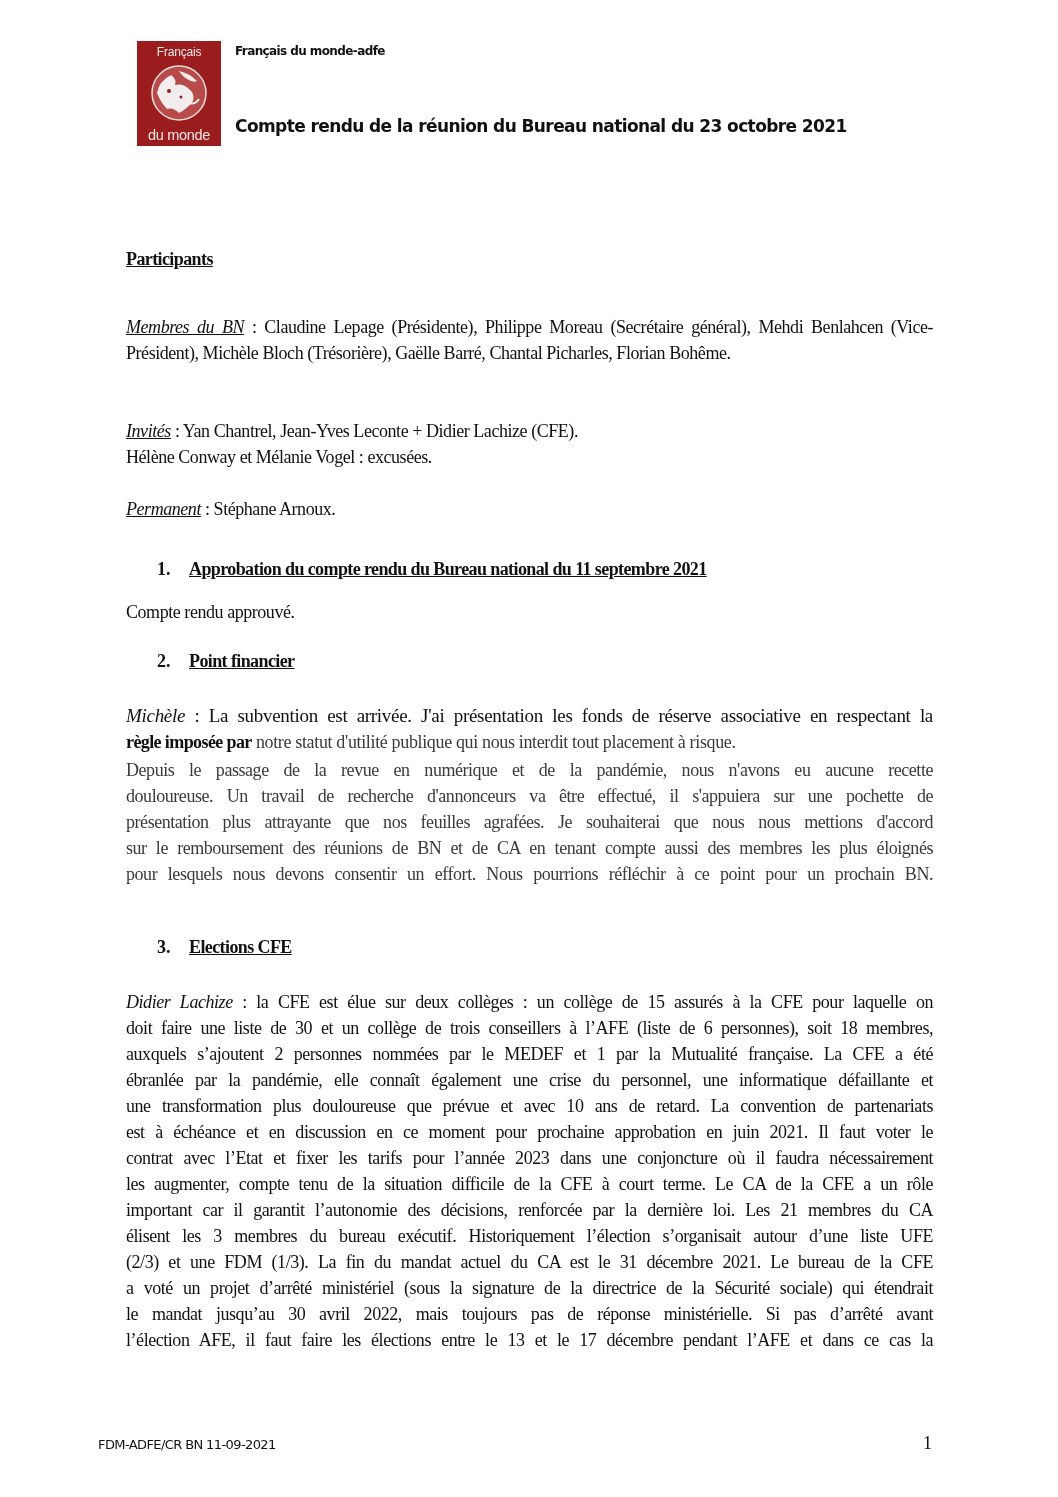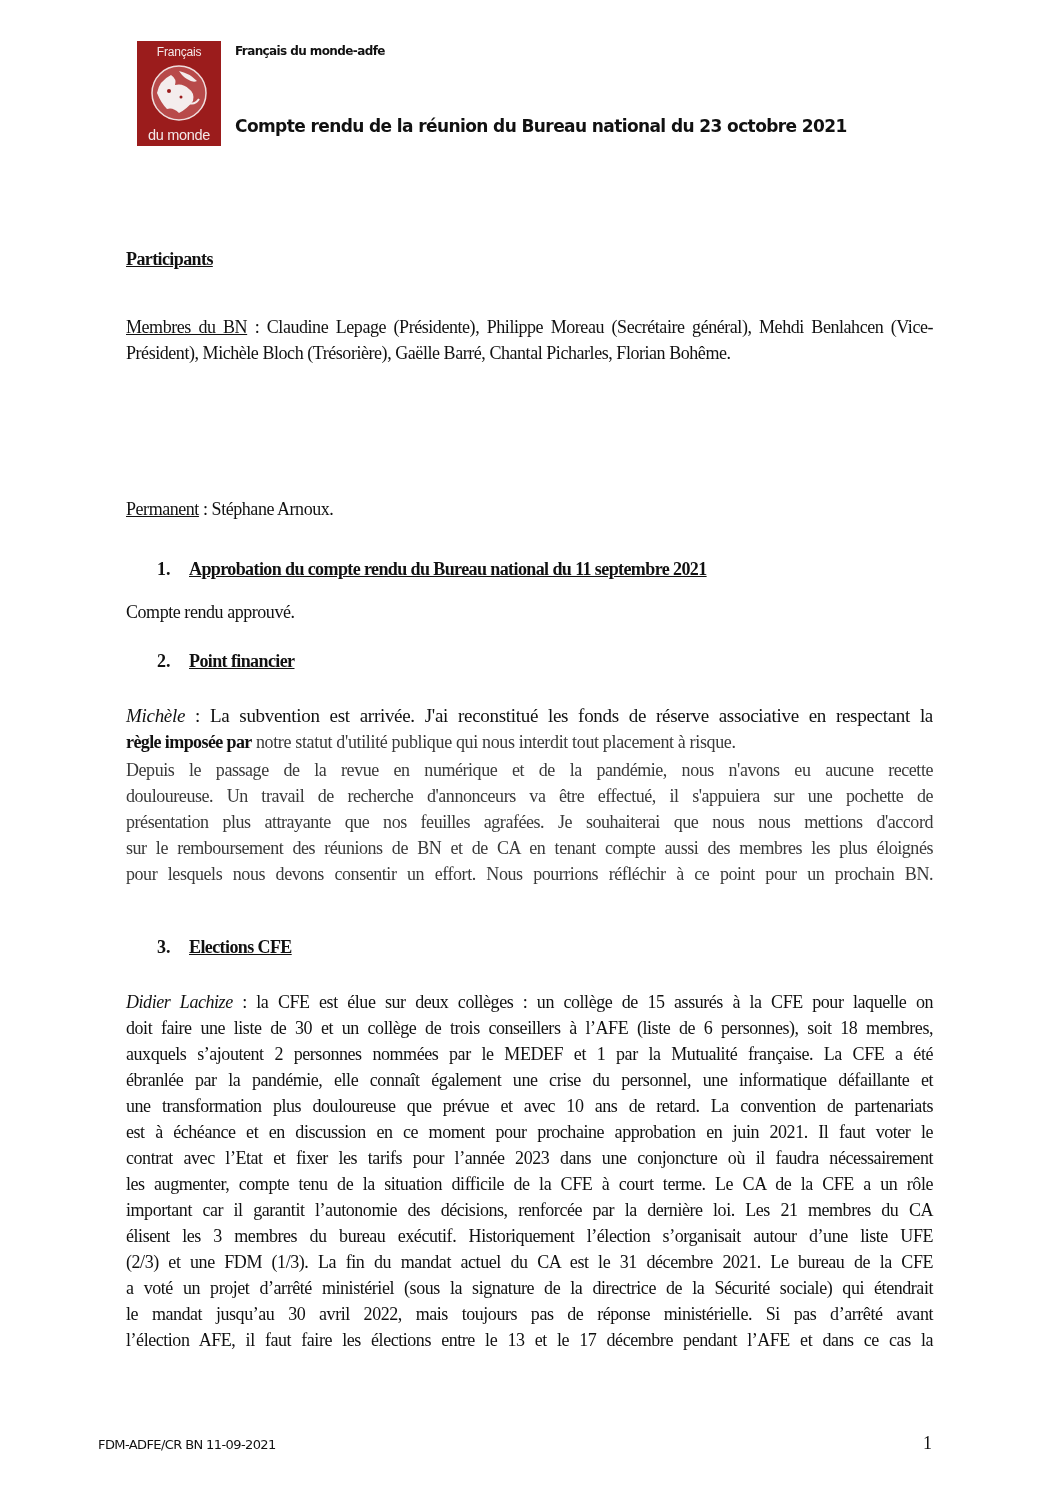--- a/index.html
+++ b/index.html
@@ -27,21 +27,21 @@
       position: absolute; left: 235px; top: 110px; width: 680px;
       font-family: "DejaVu Sans", sans-serif; font-weight: bold; font-size: 17px; line-height: 32px; letter-spacing: -0.6px;
       color: #111;
     }
 
     .body-text {
       position: absolute; left: 126px; width: 807px;
       font-size: 18px; line-height: 26px; text-align: justify; letter-spacing: -0.45px;
       color: #111;
     }
-    .u { text-decoration: underline; }
+    .u { text-decoration: underline; font-style: italic; }
     .heading-u { font-weight: bold; text-decoration: underline; letter-spacing: -0.6px; }
     .num { font-weight: bold; display: inline-block; width: 32px; }
     .section { position: absolute; left: 157px; font-size: 18px; color: #111; }
 
     .michele-line { font-size: 19px; letter-spacing: -0.3px; }
     .gray { color: #3a3a3a; letter-spacing: -0.35px; }
     .gray-block {
       position: absolute; left: 126px; top: 757px; width: 807px;
       font-size: 18px; line-height: 26px; text-align: justify; text-align-last: justify; color: #3a3a3a; letter-spacing: -0.45px;
     }
@@ -79,36 +79,40 @@
   <div class="doc-title">Compte rendu de la réunion du Bureau national du 23 octobre 2021</div>
 
   <div class="body-text" style="top:246px;">
     <span class="heading-u">Participants</span>
   </div>
 
   <div class="body-text" style="top:314px;">
     <span class="u">Membres du BN</span><span> : Claudine Lepage (Présidente), Philippe Moreau (Secrétaire général), Mehdi Benlahcen (Vice-Président), Michèle Bloch (Trésorière), Gaëlle Barré, Chantal Picharles, Florian Bohême.</span>
   </div>
 
+  <div class="body-text" style="top:418px;">
+    <span class="u">Invités</span><span> : Yan Chantrel, Jean-Yves Leconte + Didier Lachize (CFE).</span><br>
+    <span>Hélène Conway et Mélanie Vogel : excusées.</span>
+  </div>
 
   <div class="body-text" style="top:496px;">
     <span class="u">Permanent</span><span> : Stéphane Arnoux.</span>
   </div>
 
   <div class="section" style="top:559px;">
     <span class="num">1.</span><span class="heading-u">Approbation du compte rendu du Bureau national du 11 septembre 2021</span>
   </div>
   <div class="body-text" style="top:599px;">Compte rendu approuvé.</div>
 
   <div class="section" style="top:651px;">
     <span class="num">2.</span><span class="heading-u">Point financier</span>
   </div>
 
   <div class="body-text" style="top:703px; text-align:left;">
-    <span class="jl michele-line"><i>Michèle</i><span> : La subvention est arrivée. J'ai reconstitué les fonds de réserve associative en respectant la</span></span>
+    <span class="jl michele-line"><i>Michèle</i><span> : La subvention est arrivée. J'ai présentation les fonds de réserve associative en respectant la</span></span>
     <span class="jl end"><span style="font-weight:bold;letter-spacing:-0.6px;">règle imposée par</span><span class="gray"> notre statut d'utilité publique  qui nous interdit tout placement à risque.</span></span>
   </div>
 
   <div class="gray-block">
     <span class="jl">Depuis le passage de la revue en numérique et de la pandémie, nous n'avons eu aucune recette</span>
     <span class="jl">douloureuse. Un travail de recherche d'annonceurs va être effectué, il s'appuiera sur une pochette de</span>
     <span class="jl">présentation plus attrayante que nos feuilles agrafées. Je souhaiterai que nous nous mettions d'accord</span>
     <span class="jl">sur le remboursement des réunions de BN et de CA en tenant compte aussi des membres les plus éloignés</span>
     <span class="jl">pour lesquels nous devons consentir un effort. Nous pourrions réfléchir à ce point pour un prochain BN.</span>
   </div>

